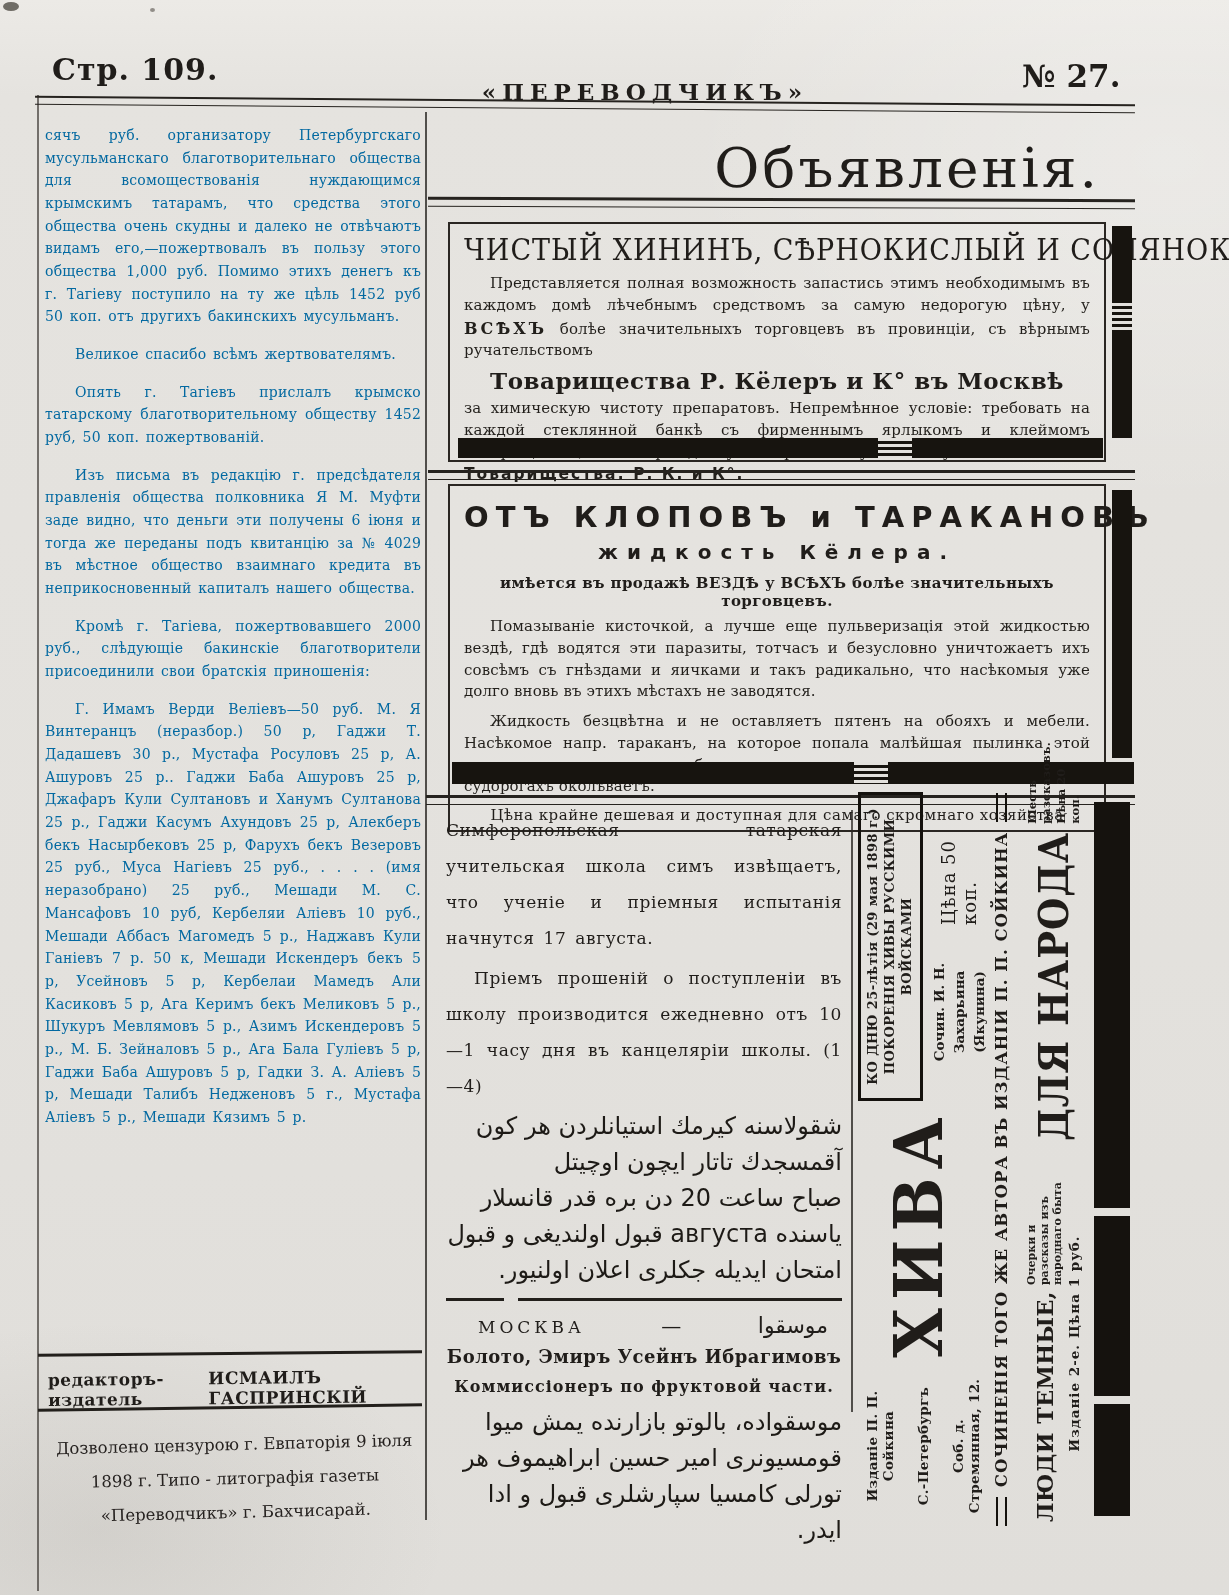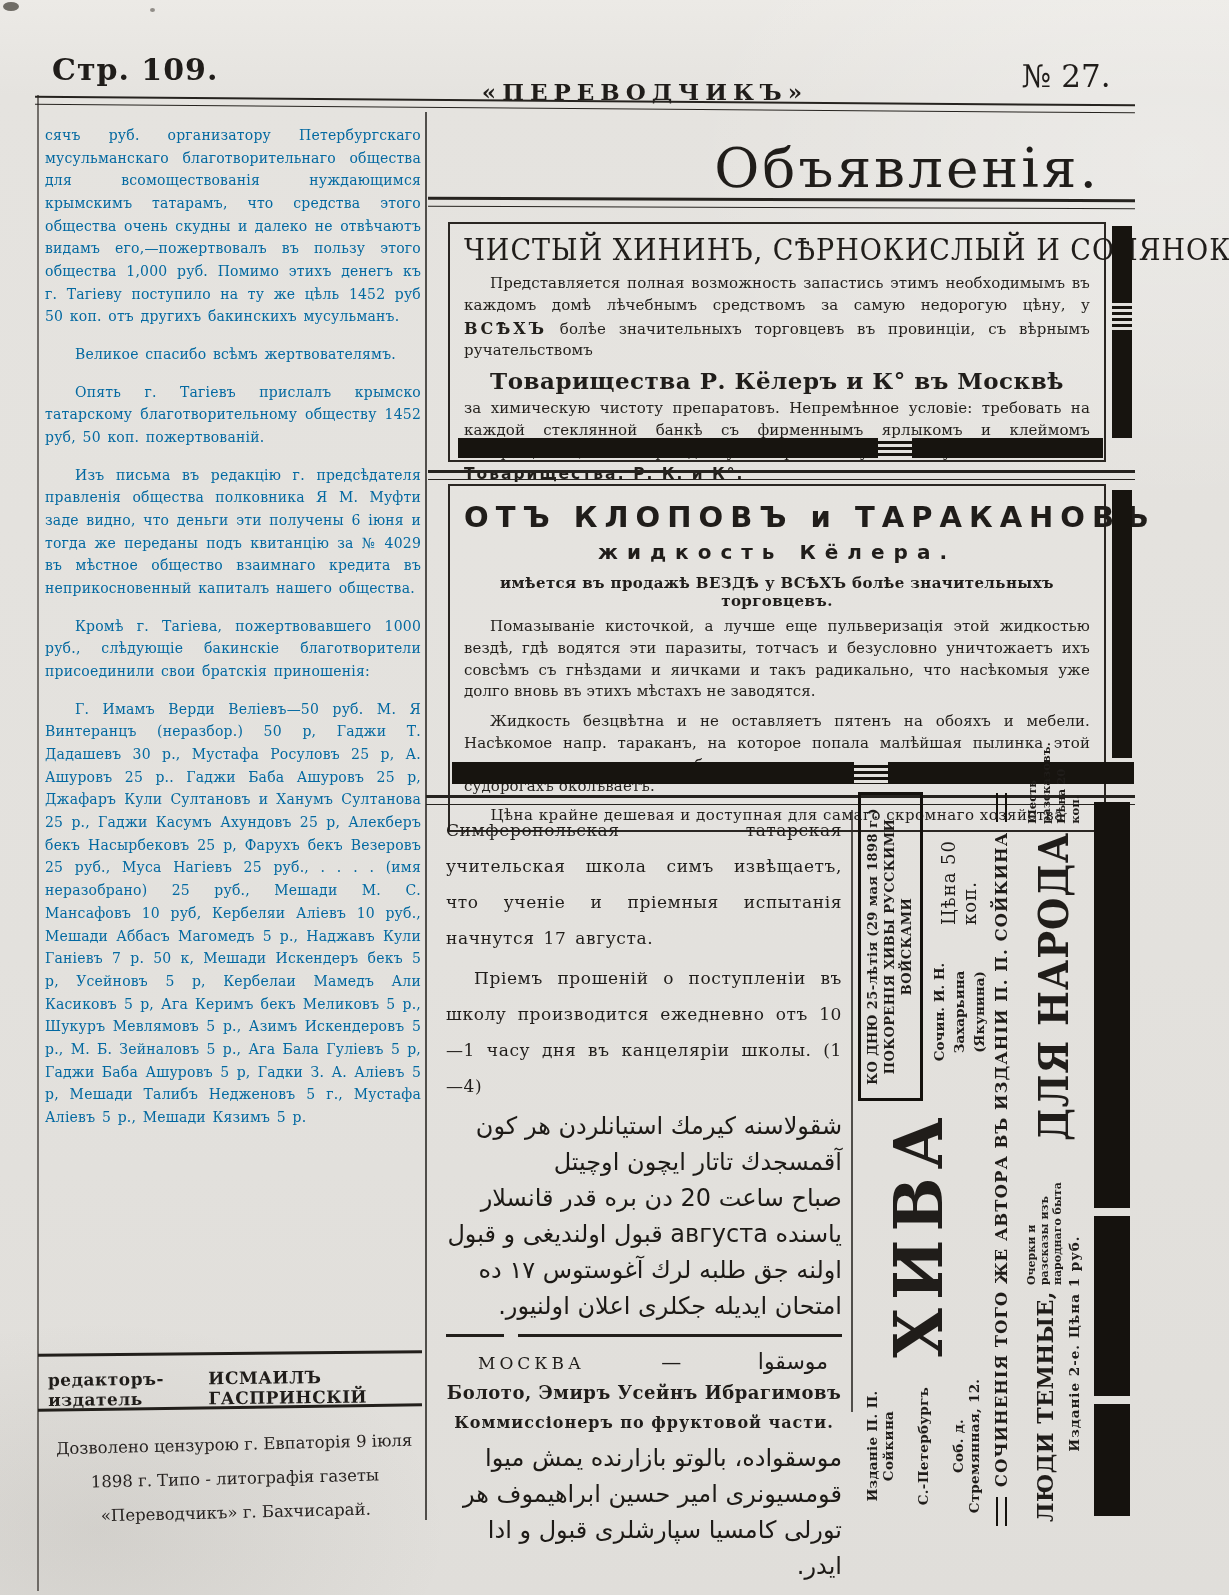--- a/index.html
+++ b/index.html
@@ -10,21 +10,21 @@
       radial-gradient(ellipse 700px 500px at 95% 10%, rgba(255,255,255,.25), transparent 70%),
       linear-gradient(180deg,#eceae6 0%,#e5e3df 6%,#e3e1dd 60%,#e0deda 100%);
     font-family:"DejaVu Serif", serif;
     color:#201d1a;
     position:relative;
   }
   .abs{position:absolute;}
   
   .pageno{left:52px;top:52px;font-size:30px;font-weight:bold;letter-spacing:1px;}
   .masthead{left:425px;top:78px;width:440px;text-align:center;font-size:23px;font-weight:bold;letter-spacing:6px;}
-  .issueno{left:1022px;top:58px;font-size:31px;font-weight:normal;}
+  .issueno{left:1022px;top:58px;font-size:31px;font-weight:bold;}
   .hdr-rule{left:35px;top:100px;width:1100px;height:6px;
     border-top:2.5px solid #26231f;border-bottom:1.5px solid #26231f;transform:rotate(.45deg);}
   .edgeline{left:37px;top:95px;width:2px;height:1496px;background:#35312c;opacity:.65;}
   .speck{left:3px;top:2px;width:16px;height:9px;background:#3a362f;border-radius:50%;opacity:.7;}
   .speck2{left:150px;top:8px;width:5px;height:4px;background:#55504a;border-radius:50%;opacity:.6;}
   
   .vdiv-main{left:425px;top:112px;width:2px;height:1408px;background:#2c2925;opacity:.8;}
   .vdiv-mid{left:851px;top:810px;width:2px;height:602px;background:#2c2925;opacity:.8;}
   
   .lcol{left:45px;top:124px;width:376px;height:1222px;overflow:hidden;}
@@ -129,21 +129,21 @@
 <div class="abs hdr-rule"></div>
 
 <div class="abs vdiv-main"></div>
 <div class="abs vdiv-mid"></div>
 
 <div class="abs lcol">
   <p class="first">сячъ руб. организатору Петербургскаго мусульманскаго благотворительнаго общества для всомоществованія нуждающимся крымскимъ татарамъ, что средства этого общества очень скудны и далеко не отвѣчаютъ видамъ его,—пожертвовалъ въ пользу этого общества 1,000 руб. Помимо этихъ денегъ къ г. Тагіеву поступило на ту же цѣль 1452 руб 50 коп. отъ другихъ бакинскихъ мусульманъ.</p>
   <p>Великое спасибо всѣмъ жертвователямъ.</p>
   <p>Опять г. Тагіевъ прислалъ крымско татарскому благотворительному обществу 1452 руб, 50 коп. пожертвованій.</p>
   <p>Изъ письма въ редакцію г. предсѣдателя правленія общества полковника Я М. Муфти заде видно, что деньги эти получены 6 іюня и тогда же переданы подъ квитанцію за № 4029 въ мѣстное общество взаимнаго кредита въ неприкосновенный капиталъ нашего общества.</p>
-  <p>Кромѣ г. Тагіева, пожертвовавшего 1000 руб., слѣдующіе бакинскіе благотворители присоединили свои братскія приношенія:</p>
+  <p>Кромѣ г. Тагіева, пожертвовавшего 2000 руб., слѣдующіе бакинскіе благотворители присоединили свои братскія приношенія:</p>
   <p>Г. Имамъ Верди Веліевъ—50 руб. М. Я Винтеранцъ (неразбор.) 50 р, Гаджи Т. Дадашевъ 30 р., Мустафа Росуловъ 25 р, А. Ашуровъ 25 р.. Гаджи Баба Ашуровъ 25 р, Джафаръ Кули Султановъ и Ханумъ Султанова 25 р., Гаджи Касумъ Ахундовъ 25 р, Алекберъ бекъ Насырбековъ 25 р, Фарухъ бекъ Везеровъ 25 руб., Муса Нагіевъ 25 руб., . . . . (имя неразобрано) 25 руб., Мешади М. С. Мансафовъ 10 руб, Кербеляи Аліевъ 10 руб., Мешади Аббасъ Магомедъ 5 р., Наджавъ Кули Ганіевъ 7 р. 50 к, Мешади Искендеръ бекъ 5 р, Усейновъ 5 р, Кербелаи Мамедъ Али Касиковъ 5 р, Ага Керимъ бекъ Меликовъ 5 р., Шукуръ Мевлямовъ 5 р., Азимъ Искендеровъ 5 р., М. Б. Зейналовъ 5 р., Ага Бала Гуліевъ 5 р, Гаджи Баба Ашуровъ 5 р, Гадки З. А. Аліевъ 5 р, Мешади Талибъ Недженовъ 5 г., Мустафа Аліевъ 5 р., Мешади Кязимъ 5 р.</p>
 
 </div>
 
 <div class="abs botrule1"></div>
 <div class="abs editor-line">
   <span>редакторъ-издатель</span>
   <span>ИСМАИЛЪ ГАСПРИНСКІЙ</span>
 </div>
 <div class="abs botrule2"></div>
@@ -187,21 +187,20 @@
 <div class="abs drule drule-c"></div>
 
 <div class="abs midcol">
   <div class="npara">Симферопольская татарская учительская школа симъ извѣщаетъ, что ученіе и пріемныя испытанія начнутся 17 августа.</div>
   <div class="npara ind">Пріемъ прошеній о поступленіи въ школу производится ежедневно отъ 10—1 часу дня въ канцеляріи школы. (1—4)</div>
   <div class="arabic" dir="rtl">
     <div>شقولاسنه كيرمك استيانلردن هر كون</div>
     <div>آقمسجدك تاتار ايچون اوچيتل</div>
     <div>صباح ساعت 20 دن بره قدر قانسلار</div>
     <div>ياسنده августа قبول اولنديغى و قبول</div>
-    <div>اولنه جق طلبه لرك آغوستوس ١٧ ده</div>
     <div>امتحان ايديله جكلرى اعلان اولنيور.</div>
   </div>
   <div class="mid-rule">
     <div class="seg-s"></div>
     <div class="seg-l"></div>
   </div>
   <div class="moscow-row">
     <span class="moscow-city">МОСКВА</span>
     <span class="moscow-dash">—</span>
     <span class="moscow-ar">موسقوا</span>

